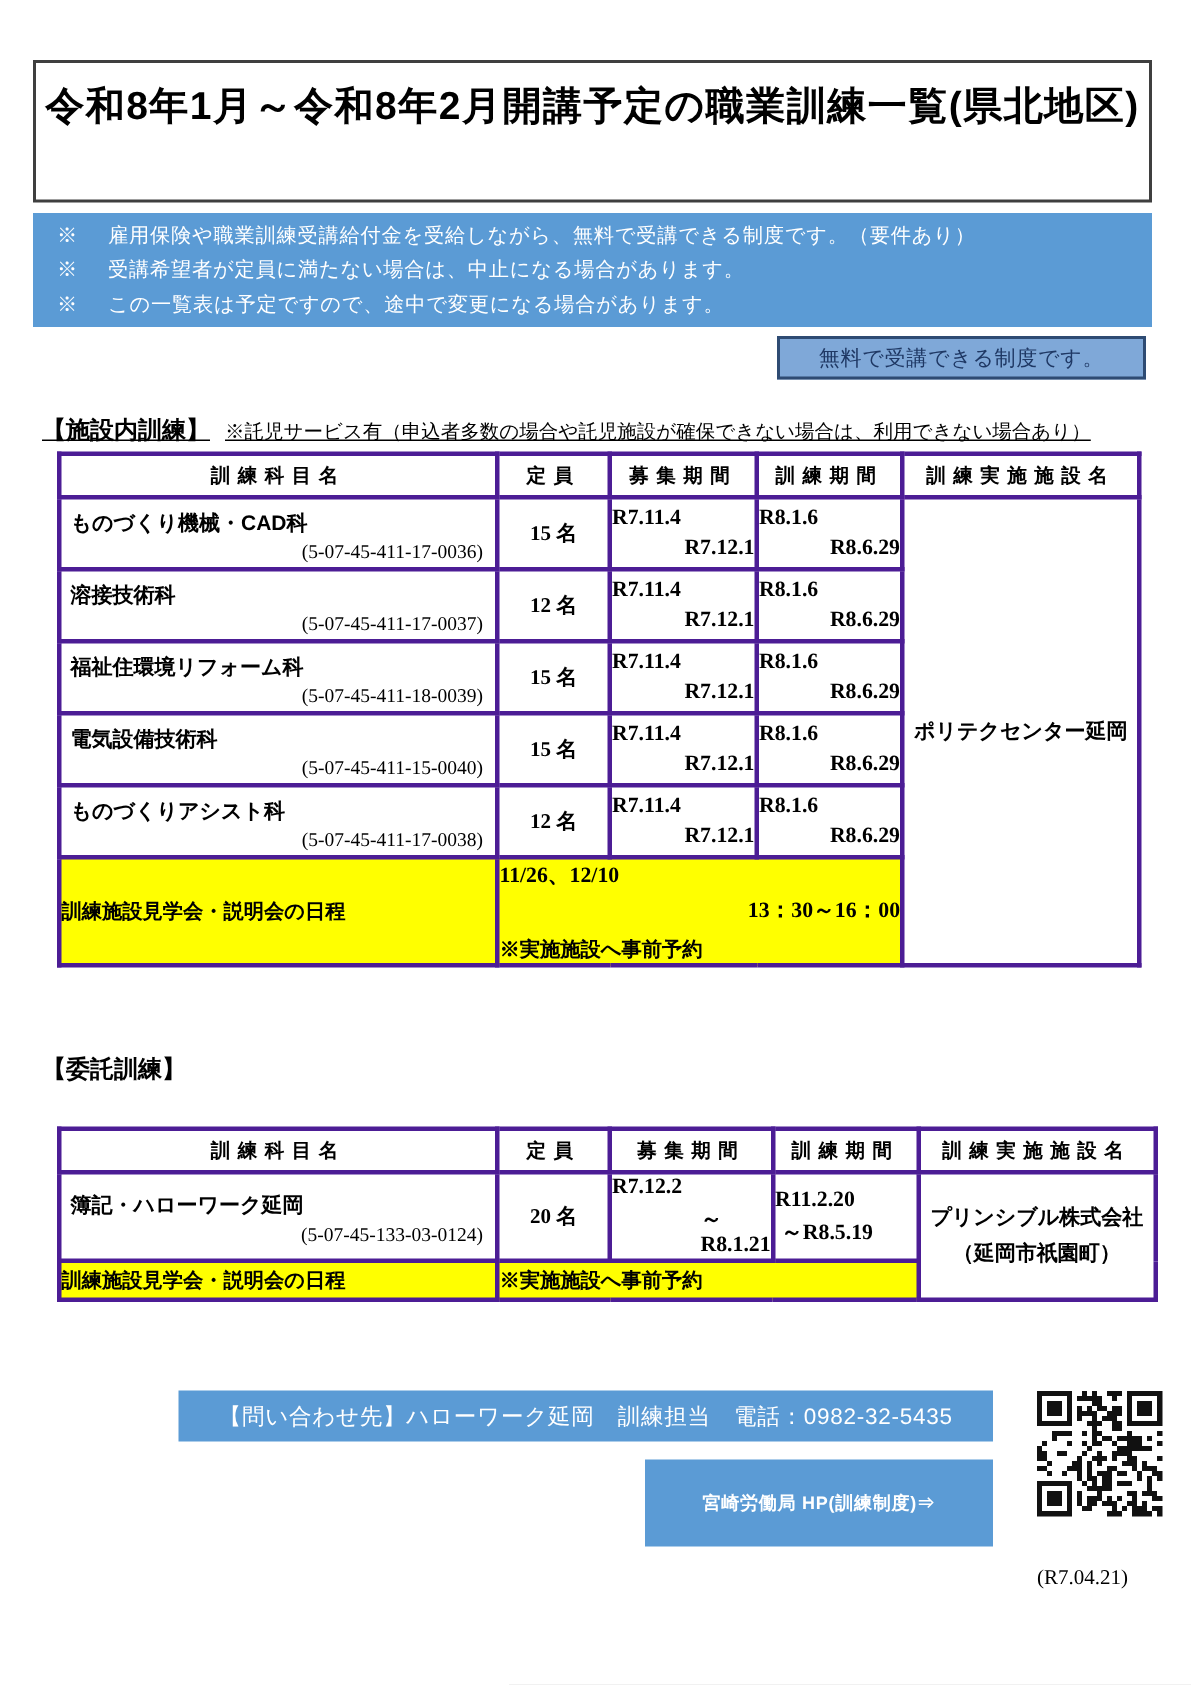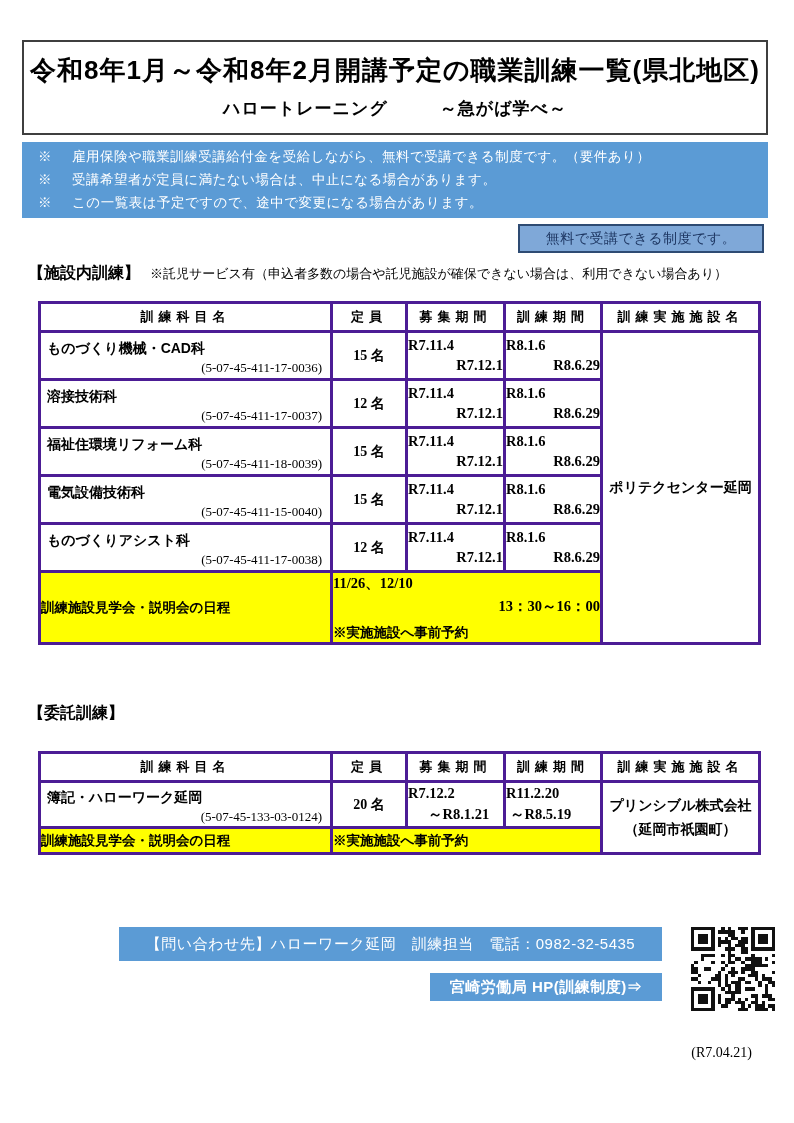--- a/index.html
+++ b/index.html
@@ -25,21 +25,21 @@
   
   .details-box{
     position:absolute;left:518px;top:224px;width:246px;height:29px;box-sizing:border-box;
     background:#7fa8d8;border:2px solid #2e4b73;color:#1f3864;
     display:flex;align-items:center;justify-content:center;font-size:14px;letter-spacing:.5px;
   }
   
   .sec-head{position:absolute;left:28px;display:flex;align-items:baseline;white-space:nowrap;}
   .sec-head .sec-title{font-size:16px;font-weight:900;}
   .sec-head .sec-note{font-family:"Liberation Serif",serif;font-size:13px;margin-left:10px;}
-  #sec1-head{top:263px;}
+  #sec1-head{top:277px;text-decoration:underline;}
   #sec2-head{top:703px;}
   
   table.training{
     position:absolute;left:38px;border-collapse:collapse;table-layout:fixed;
     border:2px solid #000;background:#fff;
   }
   #table1{top:301px;}
   #table2{top:751px;}
   table.training col.c1{width:292px}
   table.training col.c2{width:75px}
@@ -70,40 +70,37 @@
   .sched-time{font-family:"Liberation Serif",serif;font-size:14.5px;font-weight:bold;text-align:right;margin-top:4px;}
   .sched-note{font-size:13.5px;font-weight:bold;margin-top:8px;}
   #table2 td.sched-cell{vertical-align:middle;}
   #table2 .sched-note{margin-top:0;}
   
   .contact-bar{
     position:absolute;left:119px;top:927px;width:543px;height:34px;background:#5b9bd5;color:#fff;
     display:flex;align-items:center;justify-content:center;font-size:15px;letter-spacing:.5px;
   }
   .hp-button{
-    position:absolute;left:430px;top:973px;width:232px;height:28px;background:#5b9bd5;color:#fff;
-    display:flex;align-items:center;justify-content:center;font-size:15px;font-weight:bold;letter-spacing:.5px;
+    position:absolute;left:430px;top:973px;width:232px;height:58px;background:#5b9bd5;color:#fff;
+    display:flex;align-items:center;justify-content:center;font-size:12px;font-weight:bold;letter-spacing:.5px;
     border:none;cursor:pointer;
   }
   .qr{position:absolute;left:691px;top:927px;width:84px;height:84px;background:#fff;}
   .qr svg{width:84px;height:84px;display:block;shape-rendering:crispEdges;}
   .revision{
     position:absolute;right:42px;top:1045px;font-family:"Liberation Serif",serif;font-size:14px;
   }
 </style>
 </head>
 <body>
 
 <div class="page">
 
   <div class="title-box">
     <div class="title-main">令和8年1月～令和8年2月開講予定の職業訓練一覧(県北地区)</div>
-    <div class="title-sub">
-      <span>ハロートレーニング</span><span class="gap"></span><span>～急がば学べ～</span>
-    </div>
   </div>
 
   <div class="notice-box">
     <div class="notice-line">
       <span class="marker">※</span>
       <span>雇用保険や職業訓練受講給付金を受給しながら、無料で受講できる制度です。（要件あり）</span>
     </div>
     <div class="notice-line">
       <span class="marker">※</span>
       <span>受講希望者が定員に満たない場合は、中止になる場合があります。</span>
@@ -247,21 +244,21 @@
       <th>訓練実施施設名</th>
     </tr>
     <tr class="course-row">
       <td class="course-cell">
         <div class="course-name">簿記・ハローワーク延岡</div>
         <div class="course-code">(5-07-45-133-03-0124)</div>
       </td>
       <td class="capacity">20 名</td>
       <td class="dates">
         <div class="d1">R7.12.2</div>
-        <div class="d1" style="margin-top:3px;padding-left:20px;">～R8.1.21</div>
+        <div class="d1" style="margin-top:3px;padding-left:20px;margin-left:39px;">～R8.1.21</div>
       </td>
       <td class="dates">
         <div class="d1">R11.2.20</div>
         <div class="d1" style="margin-top:3px;padding-left:4px;">～R8.5.19</div>
       </td>
       <td class="facility" rowspan="2">
         <div>プリンシブル株式会社</div>
         <div class="facility-l2">（延岡市祇園町）</div>
       </td>
     </tr>

